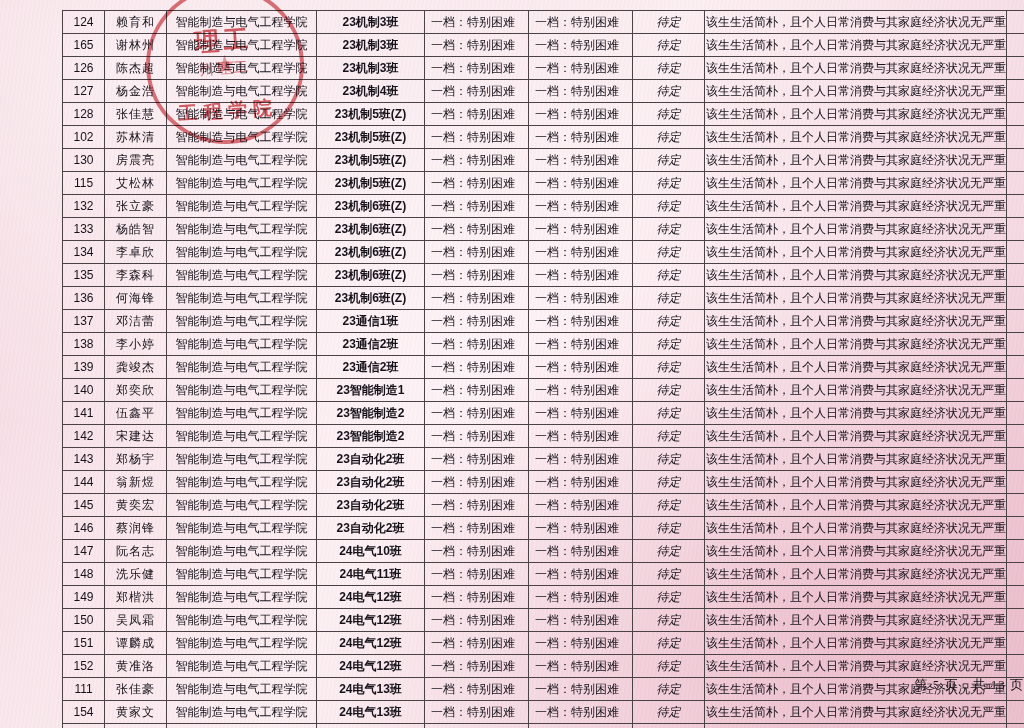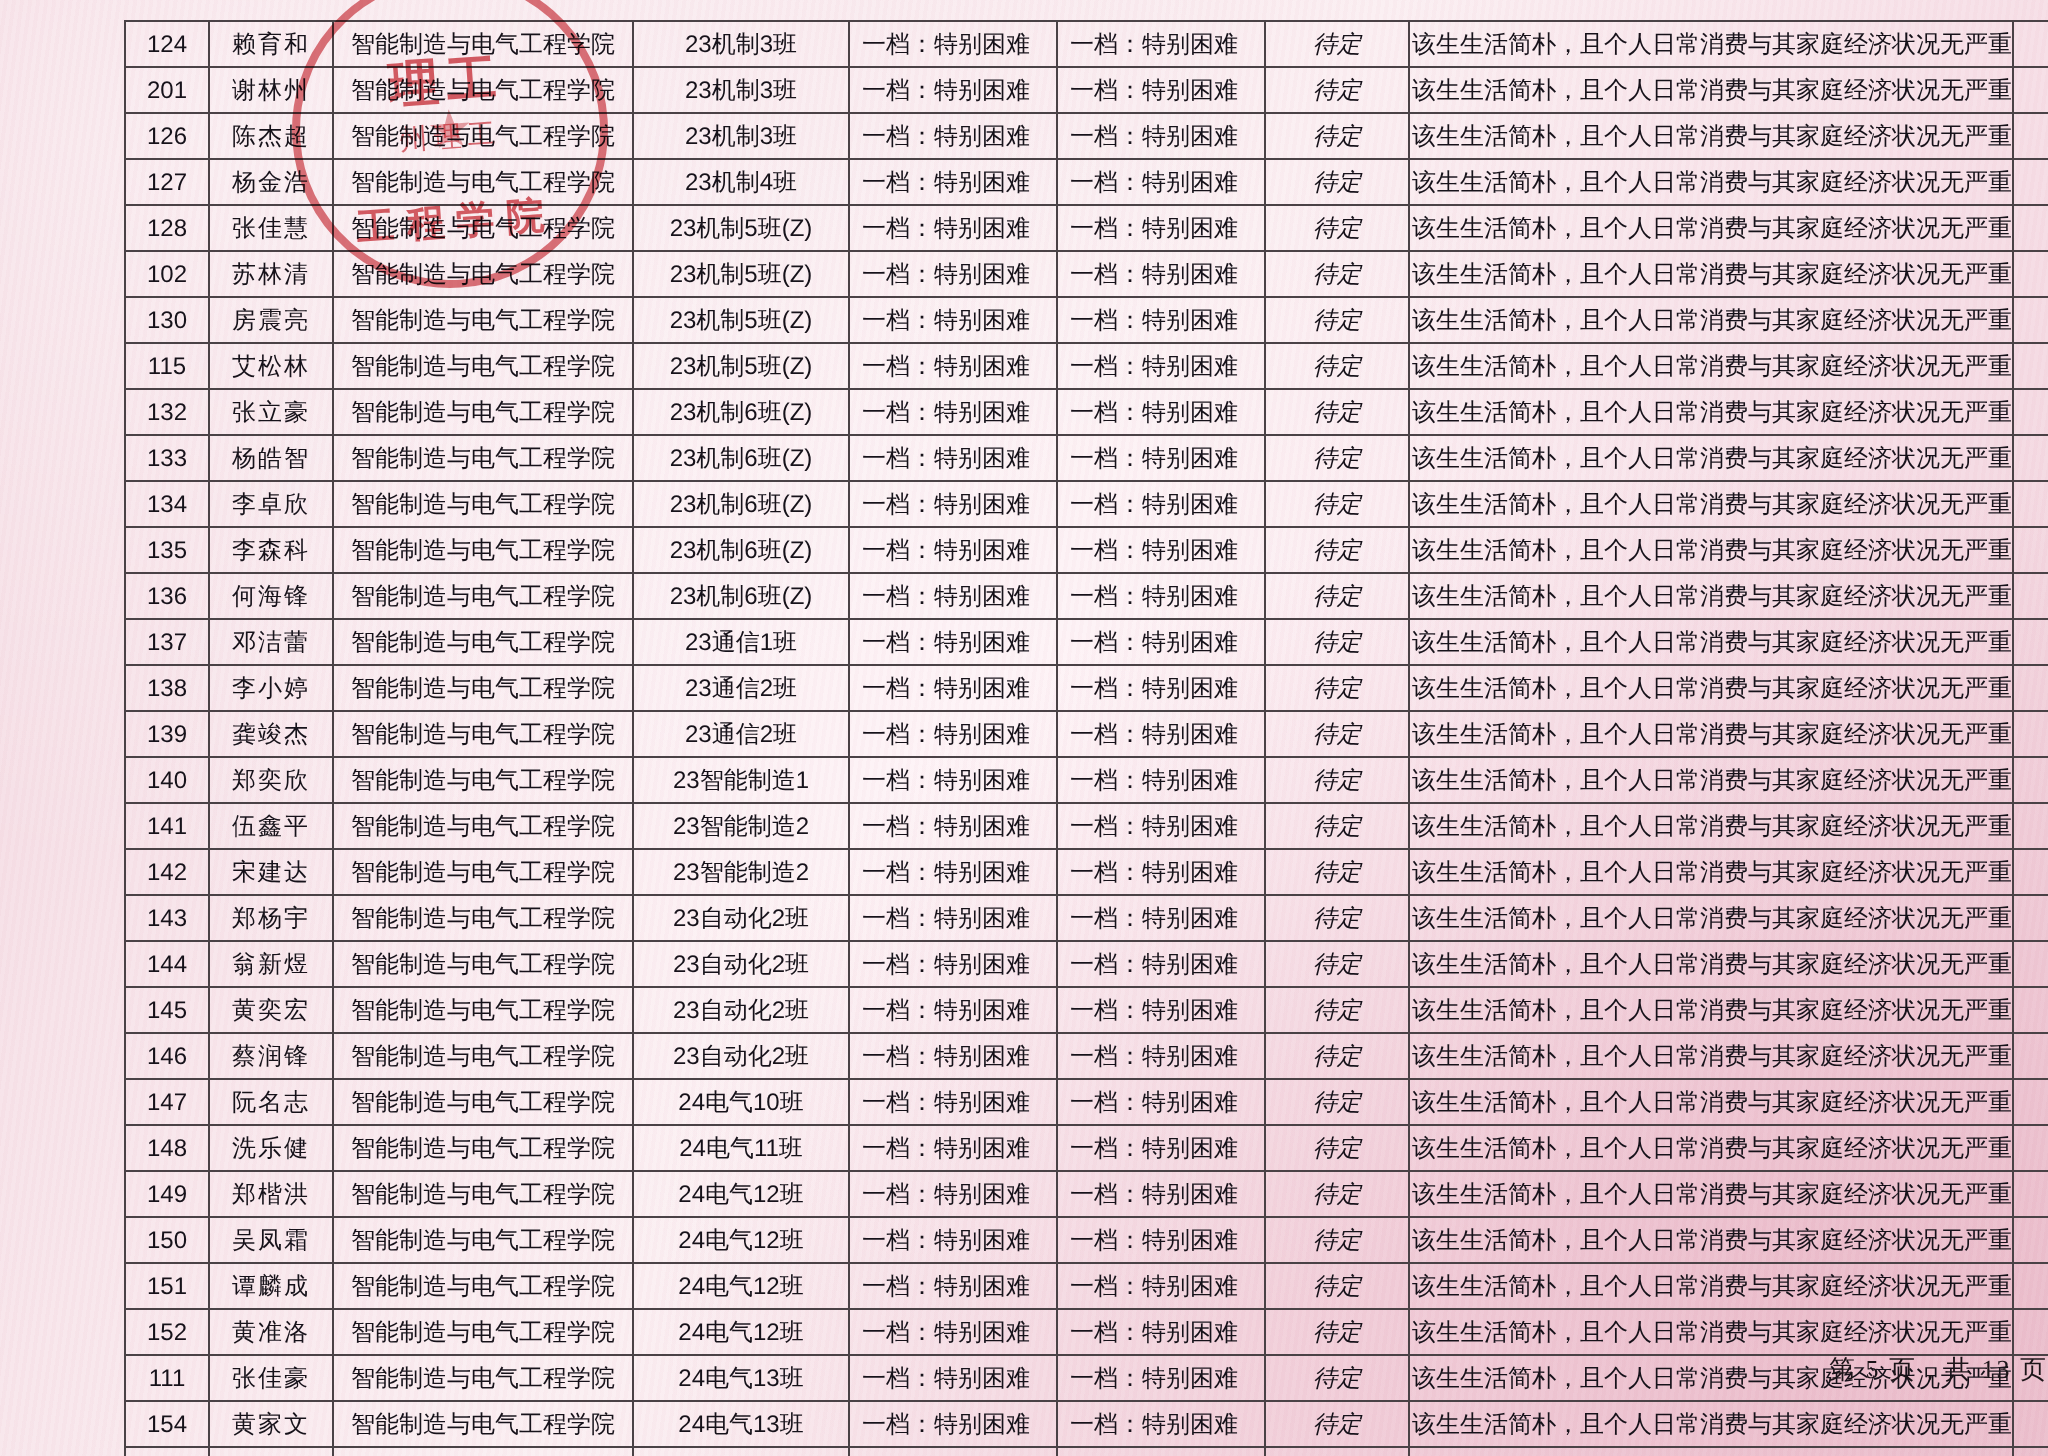--- a/index.html
+++ b/index.html
@@ -108,21 +108,21 @@
     text-align: center;
     vertical-align: middle;
     padding: 0 1px;
     white-space: nowrap;
     overflow: hidden;
     font-family: "Liberation Sans", sans-serif;
   }
   .c-no    { width: 42px; }
   .c-name  { width: 62px; letter-spacing: 1px; margin-left: 38px; }
   .c-dept  { width: 150px; font-size: 12px; margin-top: 11px; }
-  .c-class { width: 108px; }
+  .c-class { width: 108px; font-weight: bold; }
   .c-lv1   { width: 104px; }
   .c-lv2   { width: 104px; }
   .c-state { width: 72px; font-style: italic; }
   .c-remark{ width: 302px; text-align: center; font-size: 12px; }
   .c-tail  { width: 58px; }
 
   .lv-cell {
     text-align: left;
     padding-left: 6px;
   }
@@ -170,21 +170,21 @@
             <td class="c-name">赖育和</td>
             <td class="c-dept">智能制造与电气工程学院</td>
             <td class="c-class">23机制3班</td>
             <td class="c-lv1 lv-cell">一档：特别困难</td>
             <td class="c-lv2 lv-cell">一档：特别困难</td>
             <td class="c-state">待定</td>
             <td class="c-remark">该生生活简朴，且个人日常消费与其家庭经济状况无严重不符。</td>
             <td class="c-tail"></td>
           </tr>
           <tr>
-            <td class="c-no">201</td>
+            <td class="c-no">165</td>
             <td class="c-name">谢林州</td>
             <td class="c-dept">智能制造与电气工程学院</td>
             <td class="c-class">23机制3班</td>
             <td class="c-lv1 lv-cell">一档：特别困难</td>
             <td class="c-lv2 lv-cell">一档：特别困难</td>
             <td class="c-state">待定</td>
             <td class="c-remark">该生生活简朴，且个人日常消费与其家庭经济状况无严重不符。</td>
             <td class="c-tail"></td>
           </tr>
           <tr>

